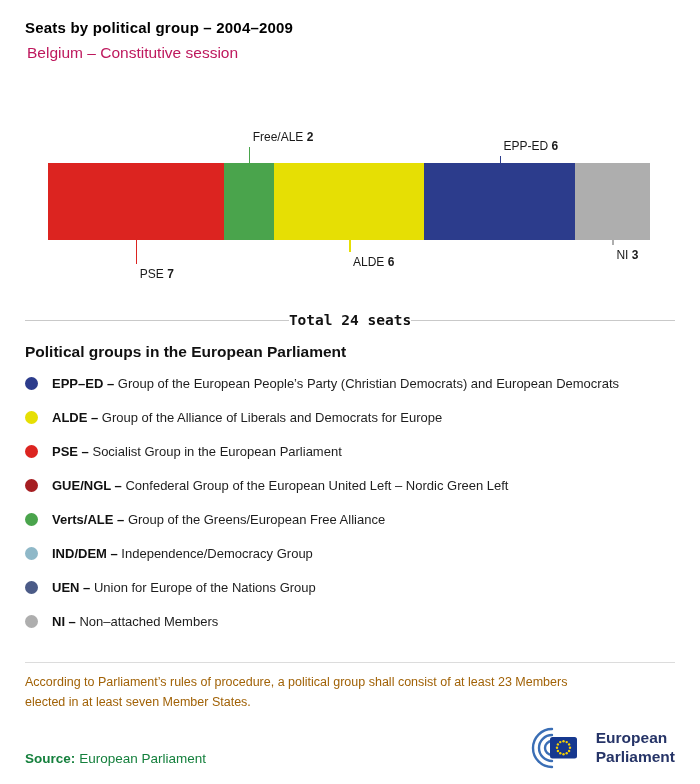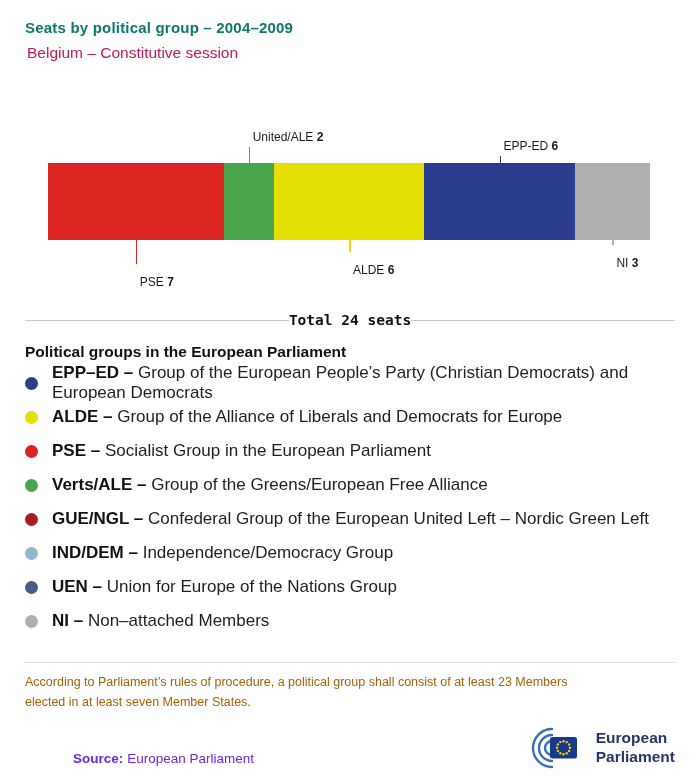--- a/index.html
+++ b/index.html
@@ -1,49 +1,49 @@
 <!DOCTYPE html>
 <html><head>
 <meta charset="utf-8">
 <style>
   * { box-sizing: border-box; }
   html,body { margin:0; padding:0; background:#ffffff; }
   body { font-family:"Liberation Sans", sans-serif; color:#1a1a1a; }
   .page { position:relative; width:700px; height:784px; background:#fff; overflow:hidden; }
 
-  .title { position:absolute; left:25px; top:19px; font-size:15px; font-weight:bold; letter-spacing:.2px; color:#0f766e; }
+  .title { position:absolute; left:25px; top:19px; font-size:15px; font-weight:bold; letter-spacing:.2px; color:#000000; }
   .subtitle { position:absolute; left:27px; top:44px; font-size:15.5px; color:#be185d; }
 
   .bar-wrap { position:absolute; left:48px; top:163px; width:602px; height:77px; }
   .bar { display:flex; width:100%; height:100%; }
   .seg { height:100%; }
 
   .callout { position:absolute; width:0; }
   .callout.above { bottom:100%; display:flex; flex-direction:column; align-items:flex-start; }
   .callout.below { top:100%; display:flex; flex-direction:column; align-items:flex-start; }
   .tick { width:1.5px; flex:none; }
   .callout-label { font-size:12px; line-height:1.25; white-space:nowrap; margin-left:4px; color:#1a1a1a; }
   .callout.above .callout-label { margin-bottom:2px; }
-  .callout.below .callout-label { margin-top:11px; }
+  .callout.below .callout-label { margin-top:3px; }
 
   .total-row { position:absolute; left:25px; right:25px; top:312px; display:flex; align-items:center; gap:0; }
   .rule { flex:1; height:1px; background:#c9c9c9; }
   .total-text { font-family:"DejaVu Sans Mono", monospace; font-size:14.5px; font-weight:bold; color:#111; white-space:nowrap; }
 
   .legend-title { position:absolute; left:25px; top:343px; font-size:15.5px; font-weight:bold; color:#111; }
   .legend-list { position:absolute; left:25px; top:366px; display:flex; flex-direction:column; }
   .legend-row { display:flex; align-items:center; height:34px; }
   .dot { width:13px; height:13px; border-radius:50%; margin-right:14px; flex:none; }
-  .legend-text { font-size:17px; color:#1e1e1e; }
+  .legend-text { font-size:13px; color:#1e1e1e; }
   .legend-text b { color:#111; }
 
   .divider { position:absolute; left:25px; right:25px; top:662px; height:1px; background:#dcdcdc; }
   .footnote { position:absolute; left:25px; top:672px; width:580px; font-size:12.5px; line-height:1.6; color:#a16207; }
 
-  .source { position:absolute; left:25px; top:751px; font-size:13.5px; color:#6d28d9;margin-left:48px; }
+  .source { position:absolute; left:25px; top:751px; font-size:13.5px; color:#15803d; }
   .source b { margin-right:4px; }
 
   .logo { position:absolute; right:25px; top:724px; display:flex; align-items:center; gap:12px; }
   .logo-text { font-size:15.5px; font-weight:bold; color:#263467; line-height:1.2; }
 </style>
 </head>
 <body>
 
 <div class="page">
 
@@ -57,21 +57,21 @@
         <div class="seg" style="width: 25%; background: rgb(230, 223, 4);"></div>
         <div class="seg" style="width: 25%; background: rgb(44, 60, 140);"></div>
         <div class="seg" style="width: 12.5%; background: rgb(174, 174, 174);"></div>
       </div>
 
   <div class="callout below" style="left: 14.5833%;">
         <div class="tick" style="height: 24px; background: rgb(220, 36, 32);"></div>
         <div class="callout-label"><span>PSE </span><b>7</b></div>
       </div>
       <div class="callout above" style="left: 33.3333%;">
-        <div class="callout-label"><span>United/ALE </span><b>2</b></div>
+        <div class="callout-label"><span>Free/ALE </span><b>2</b></div>
         <div class="tick" style="height: 16px; background: rgb(74, 164, 76);"></div>
       </div>
       <div class="callout below" style="left: 50%;">
         <div class="tick" style="height: 12px; background: rgb(230, 223, 4);"></div>
         <div class="callout-label"><span>ALDE </span><b>6</b></div>
       </div>
       <div class="callout above" style="left: 75%;">
         <div class="callout-label"><span>EPP-ED </span><b>6</b></div>
         <div class="tick" style="height: 7px; background: rgb(44, 60, 140);"></div>
       </div>
@@ -95,26 +95,26 @@
       </div>
       <div class="legend-row">
         <span class="dot" style="background: rgb(230, 223, 4);"></span>
         <span class="legend-text"><b>ALDE – </b><span>Group of the Alliance of Liberals and Democrats for Europe</span></span>
       </div>
       <div class="legend-row">
         <span class="dot" style="background: rgb(220, 36, 32);"></span>
         <span class="legend-text"><b>PSE – </b><span>Socialist Group in the European Parliament</span></span>
       </div>
       <div class="legend-row">
+        <span class="dot" style="background: rgb(166, 30, 34);"></span>
+        <span class="legend-text"><b>GUE/NGL – </b><span>Confederal Group of the European United Left – Nordic Green Left</span></span>
+      </div>
+      <div class="legend-row">
         <span class="dot" style="background: rgb(74, 164, 76);"></span>
         <span class="legend-text"><b>Verts/ALE – </b><span>Group of the Greens/European Free Alliance</span></span>
-      </div>
-      <div class="legend-row">
-        <span class="dot" style="background: rgb(166, 30, 34);"></span>
-        <span class="legend-text"><b>GUE/NGL – </b><span>Confederal Group of the European United Left – Nordic Green Left</span></span>
       </div>
       <div class="legend-row">
         <span class="dot" style="background: rgb(143, 184, 200);"></span>
         <span class="legend-text"><b>IND/DEM – </b><span>Independence/Democracy Group</span></span>
       </div>
       <div class="legend-row">
         <span class="dot" style="background: rgb(75, 91, 135);"></span>
         <span class="legend-text"><b>UEN – </b><span>Union for Europe of the Nations Group</span></span>
       </div>
       <div class="legend-row">

